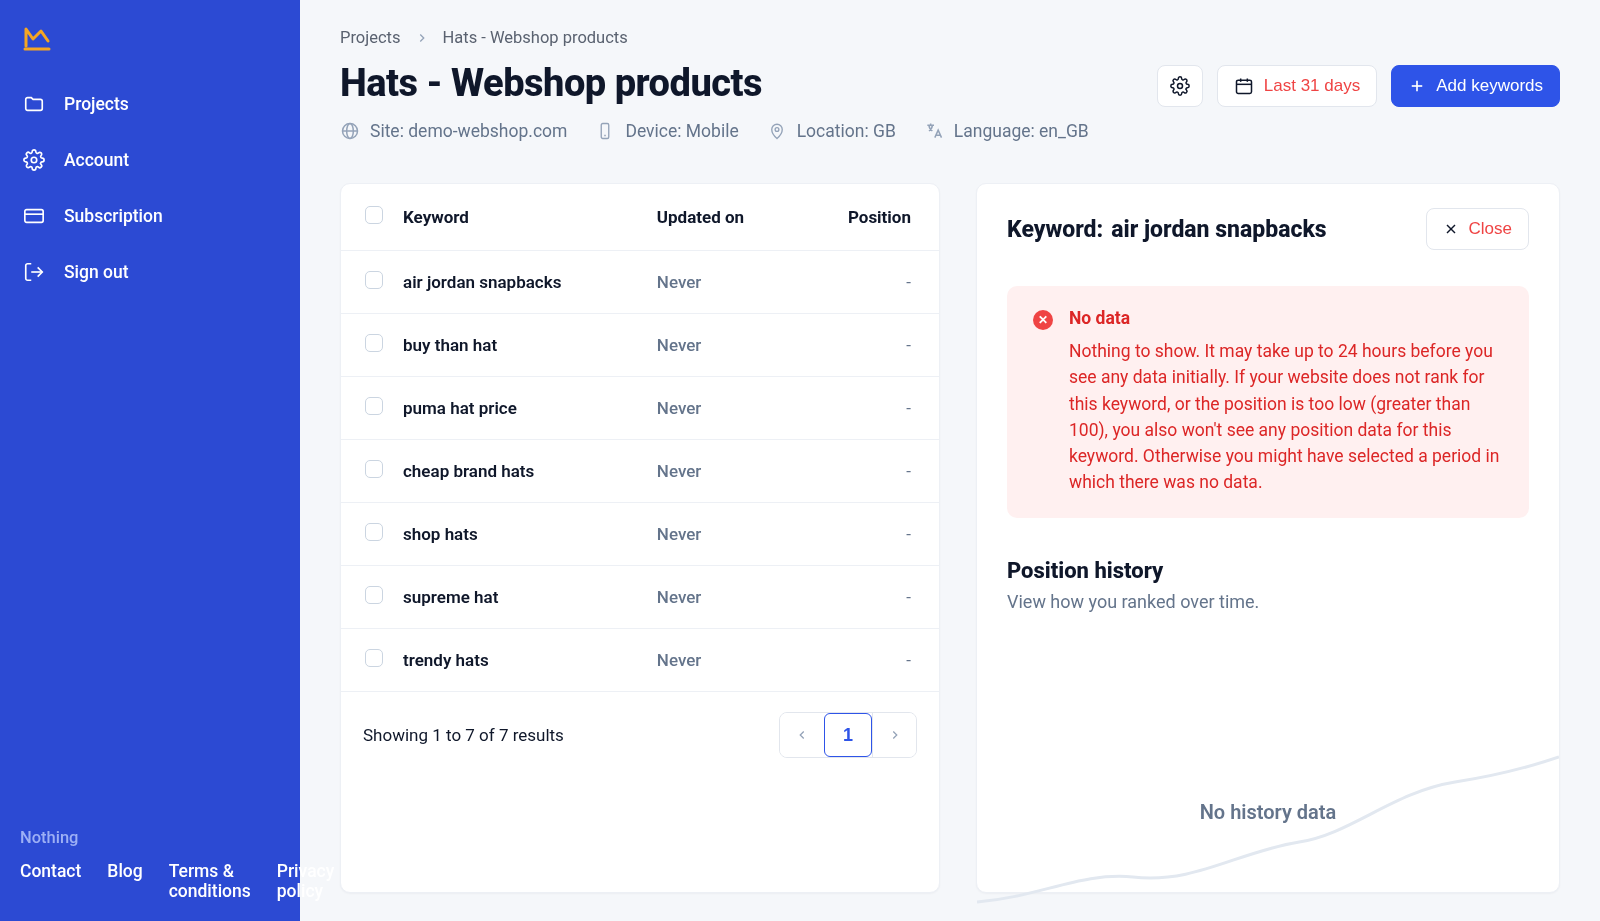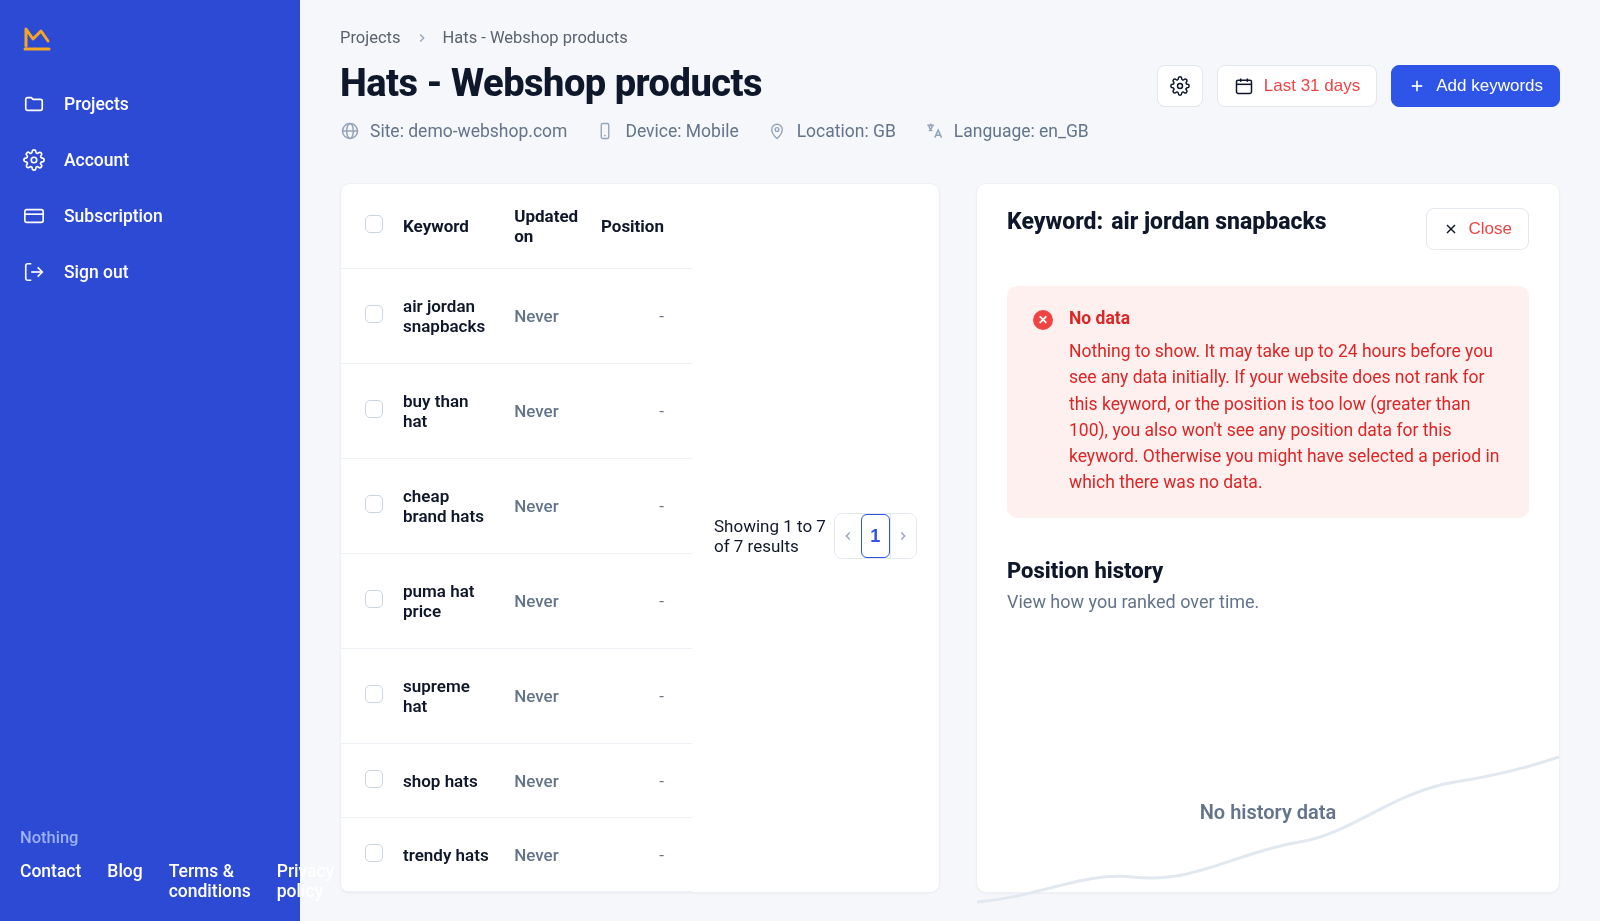--- a/index.html
+++ b/index.html
@@ -76,21 +76,21 @@
     .btn svg { display:block; }
 
     
     .content-cols { display:flex; gap: 36px; margin-top: 42px; flex:1; min-height:0; }
     .panel {
       background:#fff;
       border:1px solid #edf0f5;
       border-radius: 10px;
       box-shadow: 0 1px 2px rgba(16,24,40,0.04);
     }
-    .table-panel { width: 600px; display:flex; flex-direction:row; }
+    .table-panel { width: 600px; display:flex; flex-direction:column; }
 
     
     table.kw-table { width:100%; border-collapse: collapse; }
     table.kw-table th, table.kw-table td { text-align:left; font-size:17px; }
     table.kw-table thead th {
       padding: 22px 20px 22px 0; font-weight:700; color:#0f172a;
       border-bottom:1px solid #edf0f5;
     }
     table.kw-table thead th:first-child { width:54px; padding-left: 24px; }
     table.kw-table thead th.col-pos { text-align:right; padding-right:28px; }
@@ -106,21 +106,21 @@
     .pager { display:flex; border:1px solid #e2e6ed; border-radius:8px; overflow:hidden; }
     .pager button {
       width:44px; height:44px; display:flex; align-items:center; justify-content:center;
       background:#fff; border:none; border-left:1px solid #e2e6ed; cursor:pointer; color:#94a3b8; font-size:18px;
     }
     .pager button:first-child { border-left:none; }
     .pager button.current { color:#2e54e8; font-weight:700; border:1.5px solid #2e54e8; border-radius:6px; height:44px; width:48px; }
 
     
     .detail-panel { flex:1; display:flex; flex-direction:column; }
-    .detail-header { display:flex; align-items:flex-start; justify-content:space-between; padding: 24px 30px 24px 30px; }
+    .detail-header { display:flex; align-items:center; justify-content:space-between; padding: 24px 30px 24px 30px; }
     .detail-header h2 {
       font-size: 23px; font-weight:800;
       display:flex; gap:8px; align-items:baseline;
     }
     .alert-error {
       margin: 12px 30px 0 30px;
       background:#fff0f0;
       border-radius: 10px;
       padding: 22px 26px;
       display:flex; gap:16px;
@@ -311,39 +311,39 @@
               <td class="kw-pos">-</td>
             </tr>
             <tr>
               <td><span class="chk"></span></td>
               <td class="kw-name">buy than hat</td>
               <td class="kw-updated">Never</td>
               <td class="kw-pos">-</td>
             </tr>
             <tr>
               <td><span class="chk"></span></td>
+              <td class="kw-name">puma hat price</td>
+              <td class="kw-updated">Never</td>
+              <td class="kw-pos">-</td>
+            </tr>
+            <tr>
+              <td><span class="chk"></span></td>
               <td class="kw-name">cheap brand hats</td>
               <td class="kw-updated">Never</td>
               <td class="kw-pos">-</td>
             </tr>
             <tr>
               <td><span class="chk"></span></td>
-              <td class="kw-name">puma hat price</td>
+              <td class="kw-name">shop hats</td>
               <td class="kw-updated">Never</td>
               <td class="kw-pos">-</td>
             </tr>
             <tr>
               <td><span class="chk"></span></td>
               <td class="kw-name">supreme hat</td>
-              <td class="kw-updated">Never</td>
-              <td class="kw-pos">-</td>
-            </tr>
-            <tr>
-              <td><span class="chk"></span></td>
-              <td class="kw-name">shop hats</td>
               <td class="kw-updated">Never</td>
               <td class="kw-pos">-</td>
             </tr>
             <tr>
               <td><span class="chk"></span></td>
               <td class="kw-name">trendy hats</td>
               <td class="kw-updated">Never</td>
               <td class="kw-pos">-</td>
             </tr>
           </tbody>

